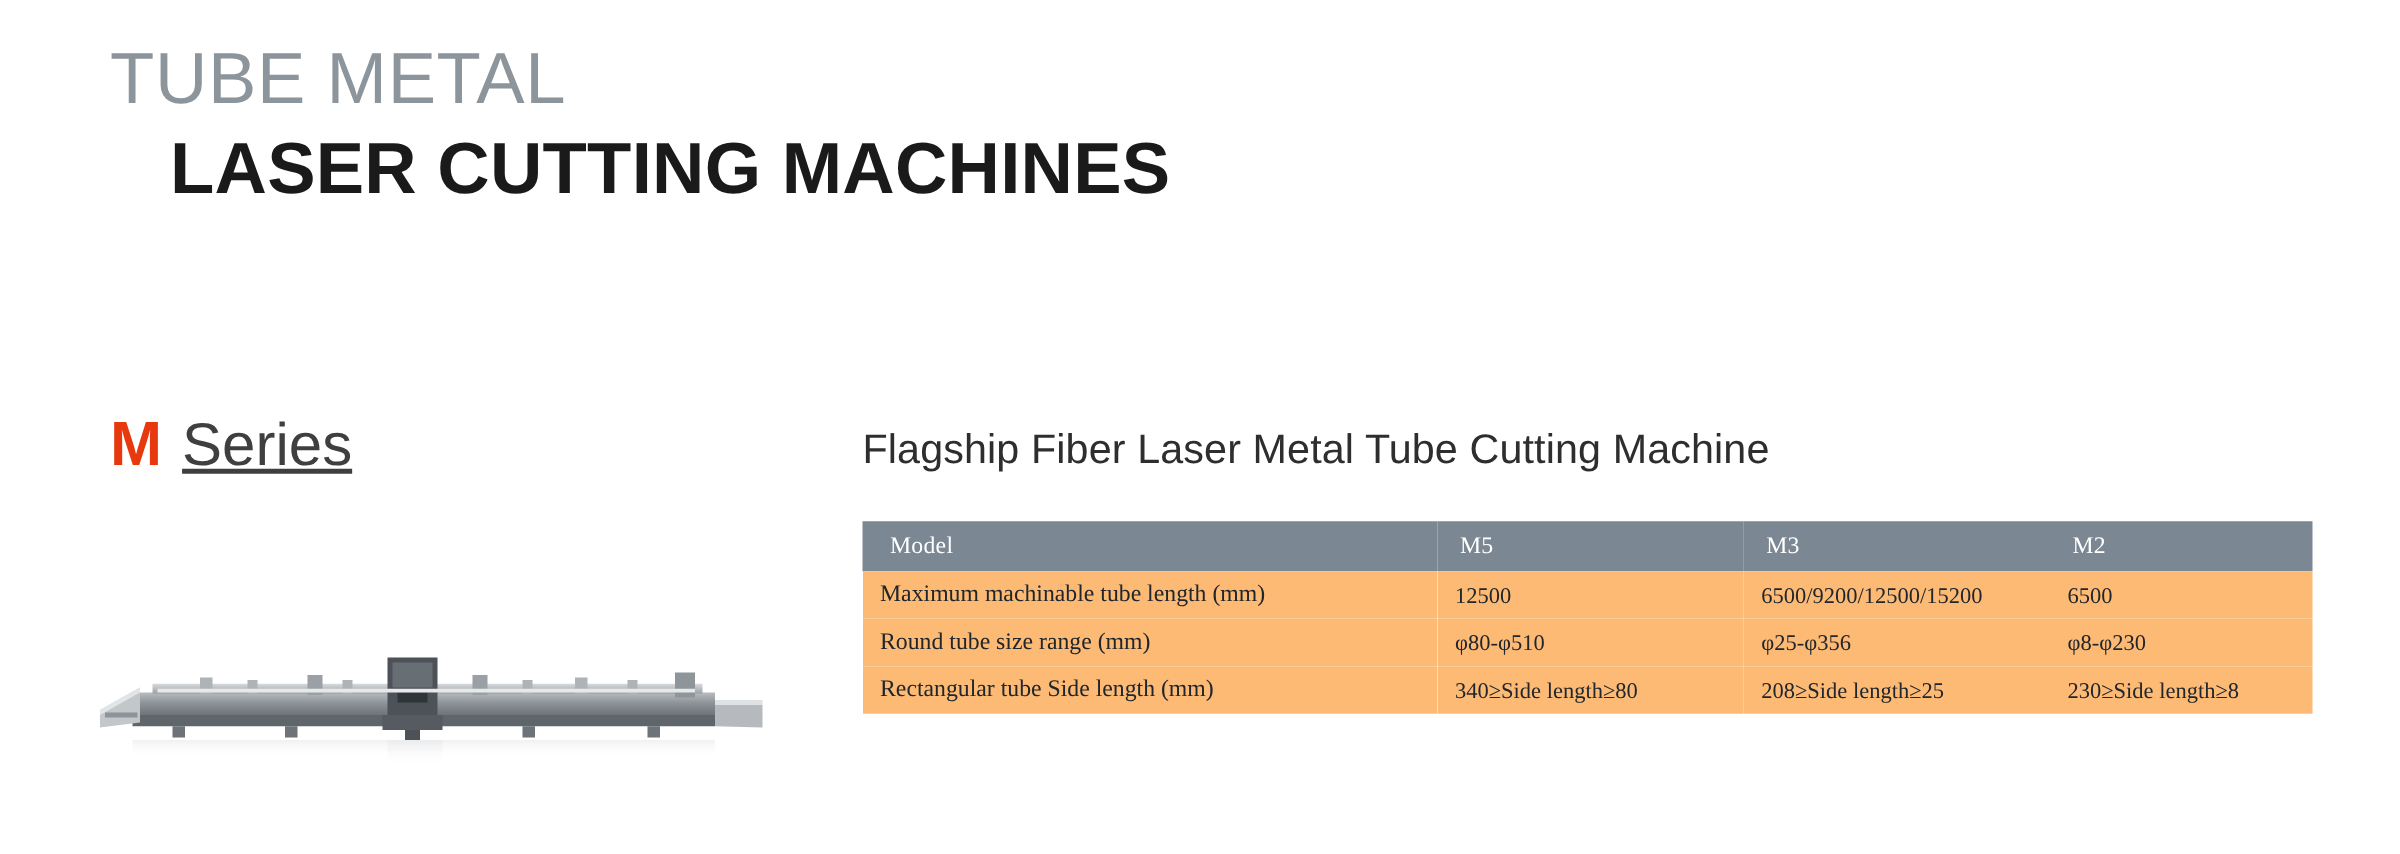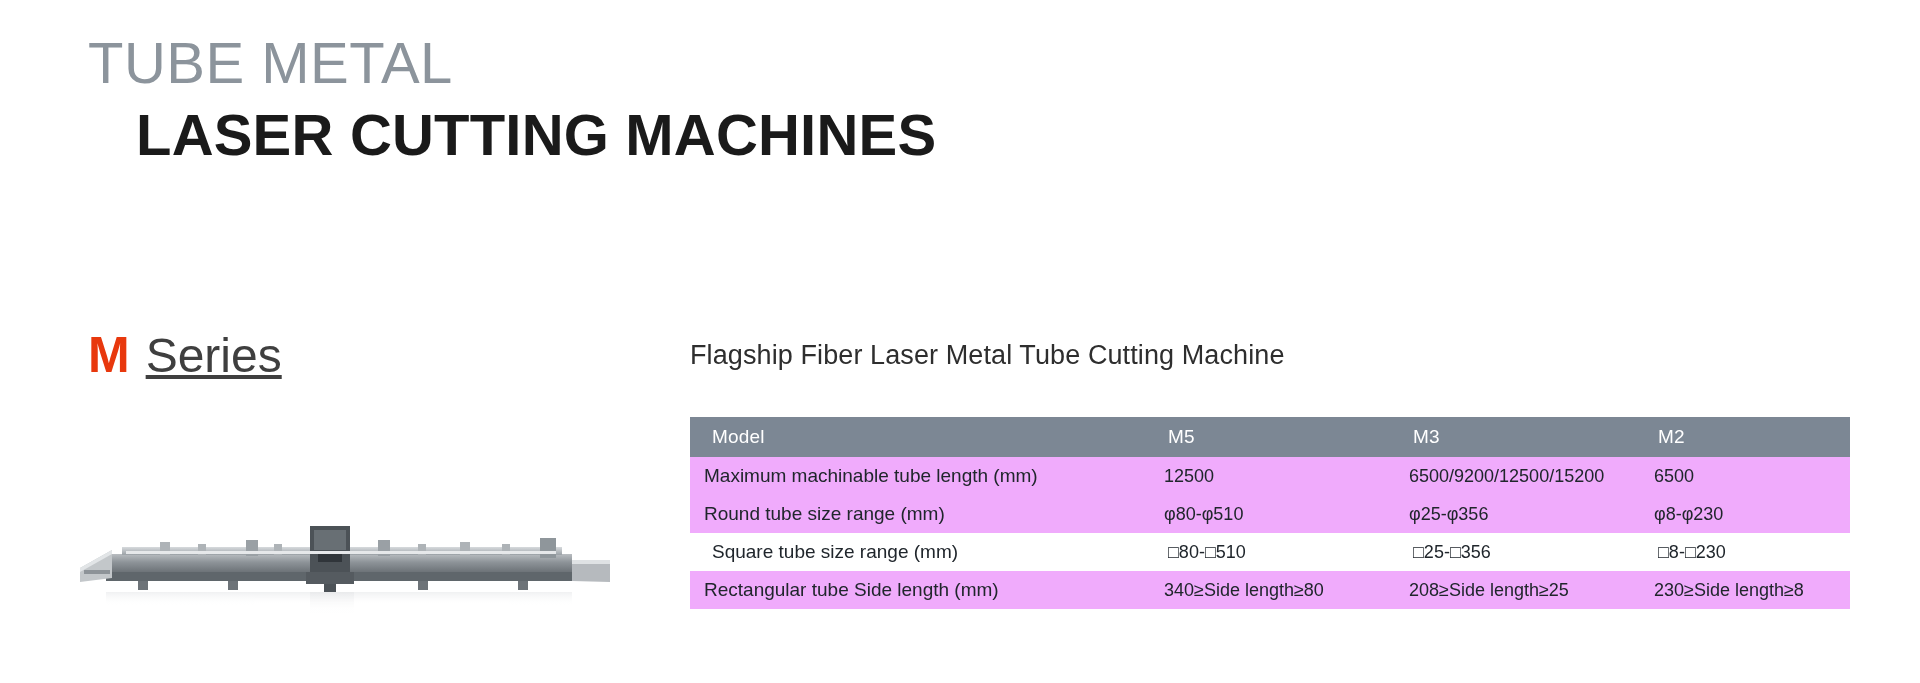--- a/index.html
+++ b/index.html
@@ -69,33 +69,34 @@
     width: 560px;
     height: 110px;
   }
   .machine-figure svg { display: block; }
 
   
   .subtitle {
     position: absolute;
     left: 690px;
     top: 340px;
-    font-size: 27px;
+    font-size: 33px;
     font-weight: 400;
     color: #2e2e2e;
     letter-spacing: 0.1px;
   }
 
   .spec-table {
     position: absolute;
     left: 690px;
     top: 417px;
     width: 1160px;
     border-collapse: collapse;
     table-layout: fixed;
+    font-family: Liberation Serif, serif;
   }
   .spec-table col.c0 { width: 460px; }
   .spec-table col.c1 { width: 245px; }
   .spec-table col.c2 { width: 245px; }
   .spec-table col.c3 { width: 210px; }
 
   .spec-table thead th {
     background: #7c8794;
     color: #ffffff;
     font-size: 19px;
@@ -114,21 +115,21 @@
     padding: 8px 0 8px 22px;
     font-weight: 400;
     white-space: nowrap;
     overflow: hidden;
     text-overflow: ellipsis;
   }
   .spec-table tbody td.cell-1,
   .spec-table tbody td.cell-2,
   .spec-table tbody td.cell-3 { padding-left: 18px; font-size: 18px; }
 
-  .spec-table tbody tr.odd td { background: #f0abfc; padding-left: 14px; }
+  .spec-table tbody tr.odd td { background: #fdba74; padding-left: 14px; }
   .spec-table tbody tr.even td { background: #ffffff; }
 </style>
 </head>
 <body>
 
 <div class="heading">
   <div class="heading-line1">TUBE METAL</div>
   <div class="heading-line2">LASER CUTTING MACHINES</div>
 </div>
 
@@ -220,26 +221,20 @@
       <td class="cell-1">12500</td>
       <td class="cell-2">6500/9200/12500/15200</td>
       <td class="cell-3">6500</td>
     </tr>
     <tr class="odd">
       <td class="cell-0">Round tube size range (mm)</td>
       <td class="cell-1">φ80-φ510</td>
       <td class="cell-2">φ25-φ356</td>
       <td class="cell-3">φ8-φ230</td>
     </tr>
-    <tr class="even">
-      <td class="cell-0">Square tube size range (mm)</td>
-      <td class="cell-1">□80-□510</td>
-      <td class="cell-2">□25-□356</td>
-      <td class="cell-3">□8-□230</td>
-    </tr>
     <tr class="odd">
       <td class="cell-0">Rectangular tube Side length (mm)</td>
       <td class="cell-1">340≥Side length≥80</td>
       <td class="cell-2">208≥Side length≥25</td>
       <td class="cell-3">230≥Side length≥8</td>
     </tr>
   </tbody>
 </table>
 
 </body></html>

